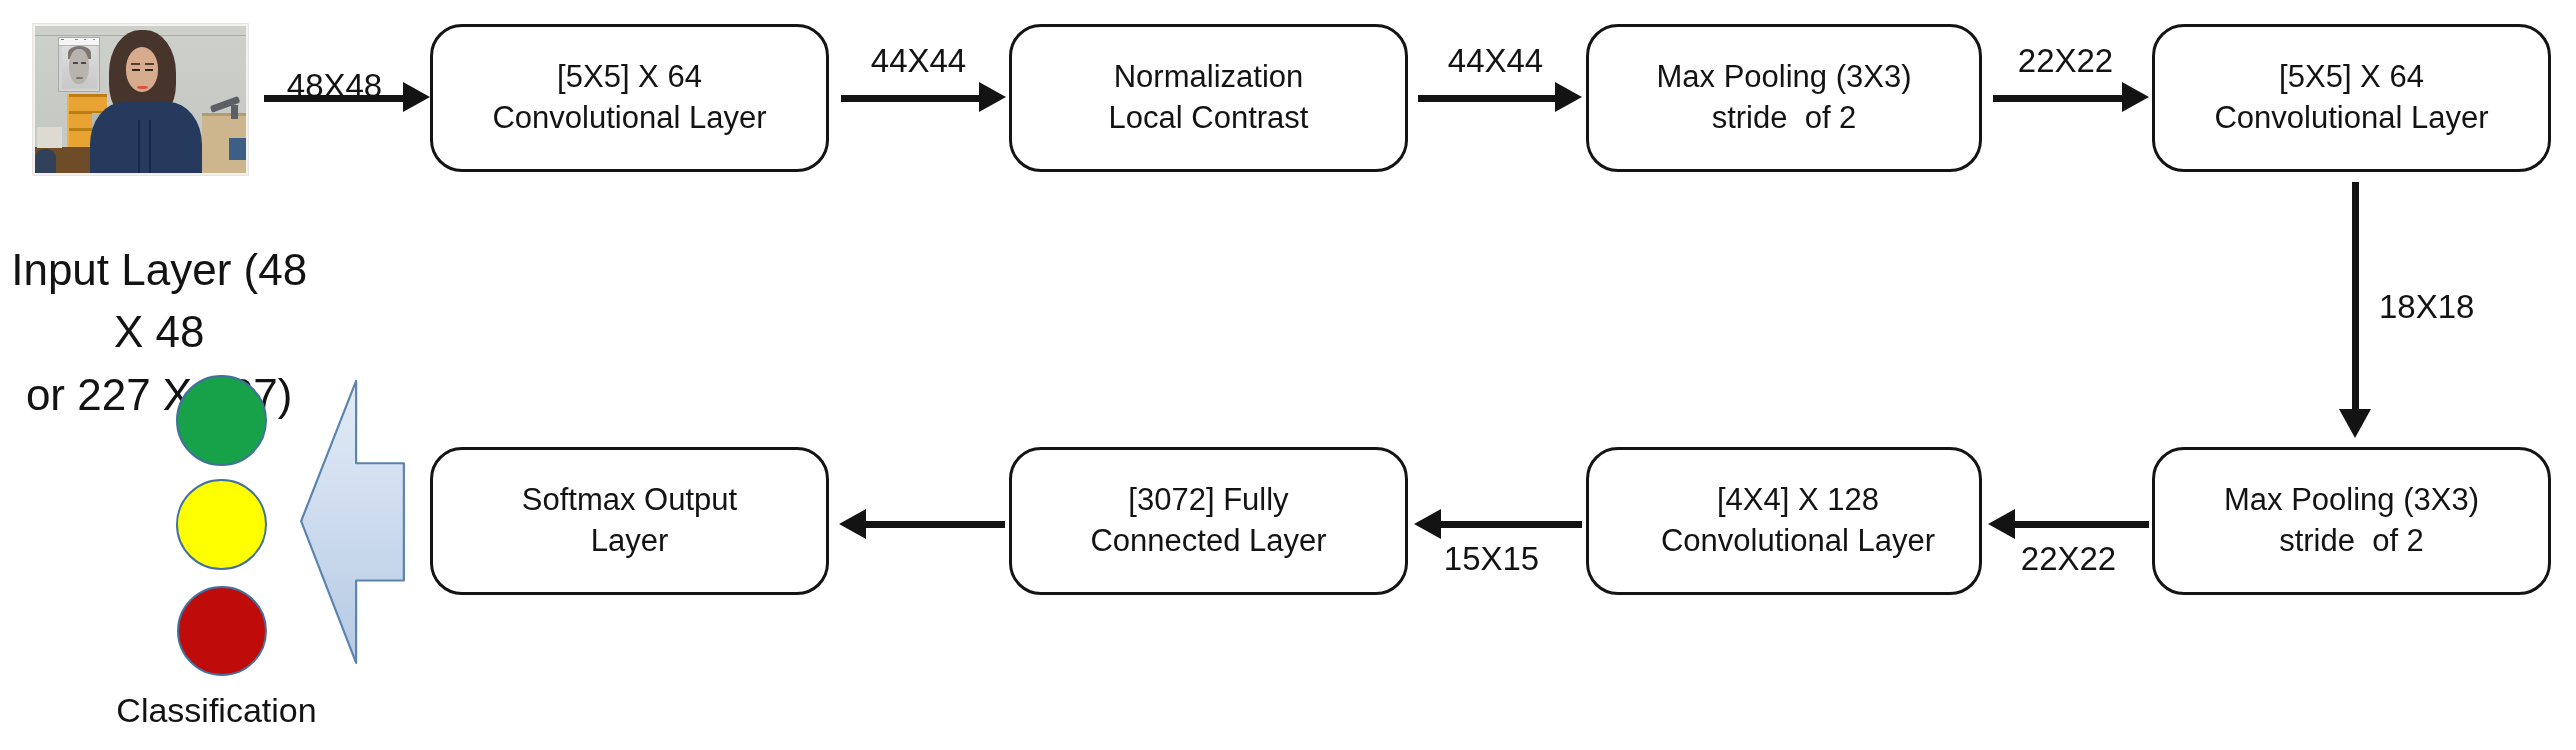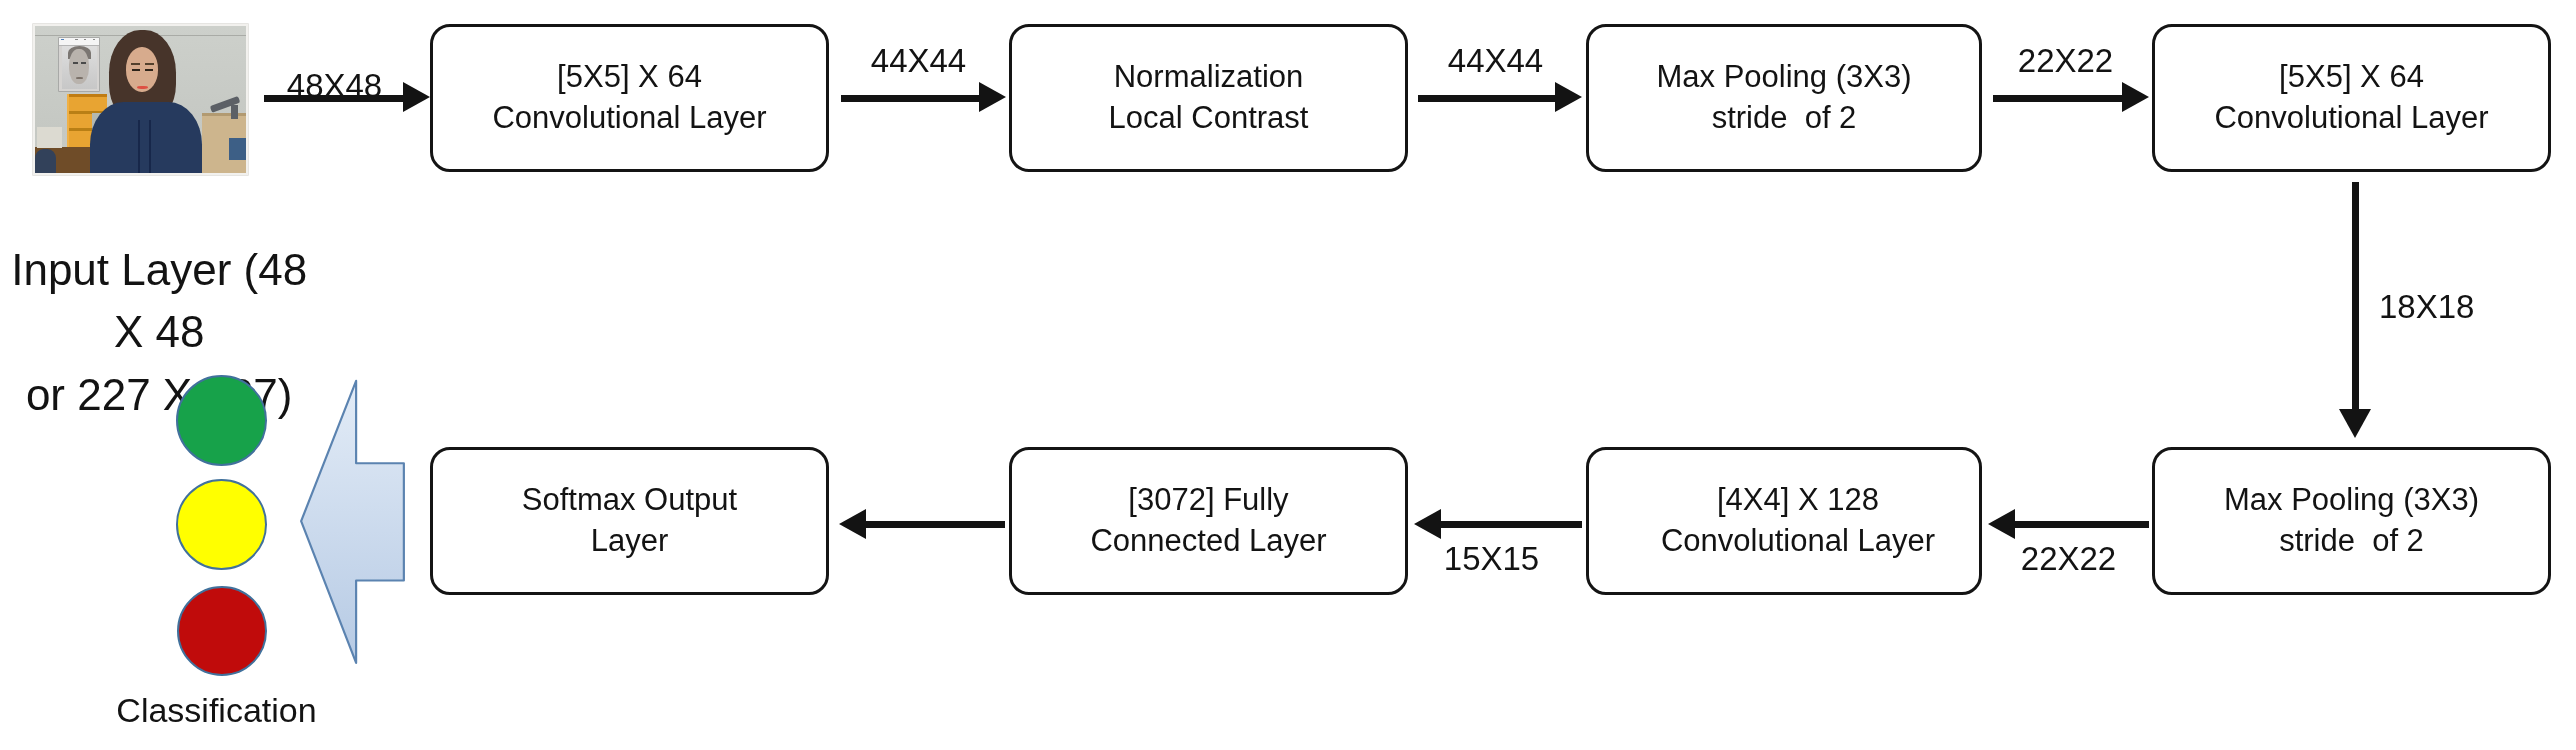--- a/index.html
+++ b/index.html
@@ -5,21 +5,21 @@
   html,body{margin:0;padding:0;background:#ffffff;}
   .stage{
     position:relative;width:2576px;height:751px;background:#ffffff;
     font-family:"Liberation Sans","DejaVu Sans",sans-serif;color:#131313;overflow:hidden;
   }
   .abs{position:absolute;}
 
   
   .node{
     position:absolute;box-sizing:border-box;height:148px;width:399px;
-    border:3.6px solid #141414;border-radius:20px;background:#ffffff;
+    border:3.6px solid #141414;border-radius:32px;background:#ffffff;
     display:flex;flex-direction:column;align-items:center;justify-content:center;
     font-size:31px;line-height:1.32;text-align:center;
   }
   .node .line{white-space:pre;}
 
   
   .shaft-h{position:absolute;height:6.5px;background:#131313;}
   .shaft-v{position:absolute;width:6.5px;background:#131313;}
   .head-r{position:absolute;width:0;height:0;border-top:15px solid transparent;border-bottom:15px solid transparent;border-left:27.5px solid #131313;}
   .head-l{position:absolute;width:0;height:0;border-top:15px solid transparent;border-bottom:15px solid transparent;border-right:27.5px solid #131313;}

